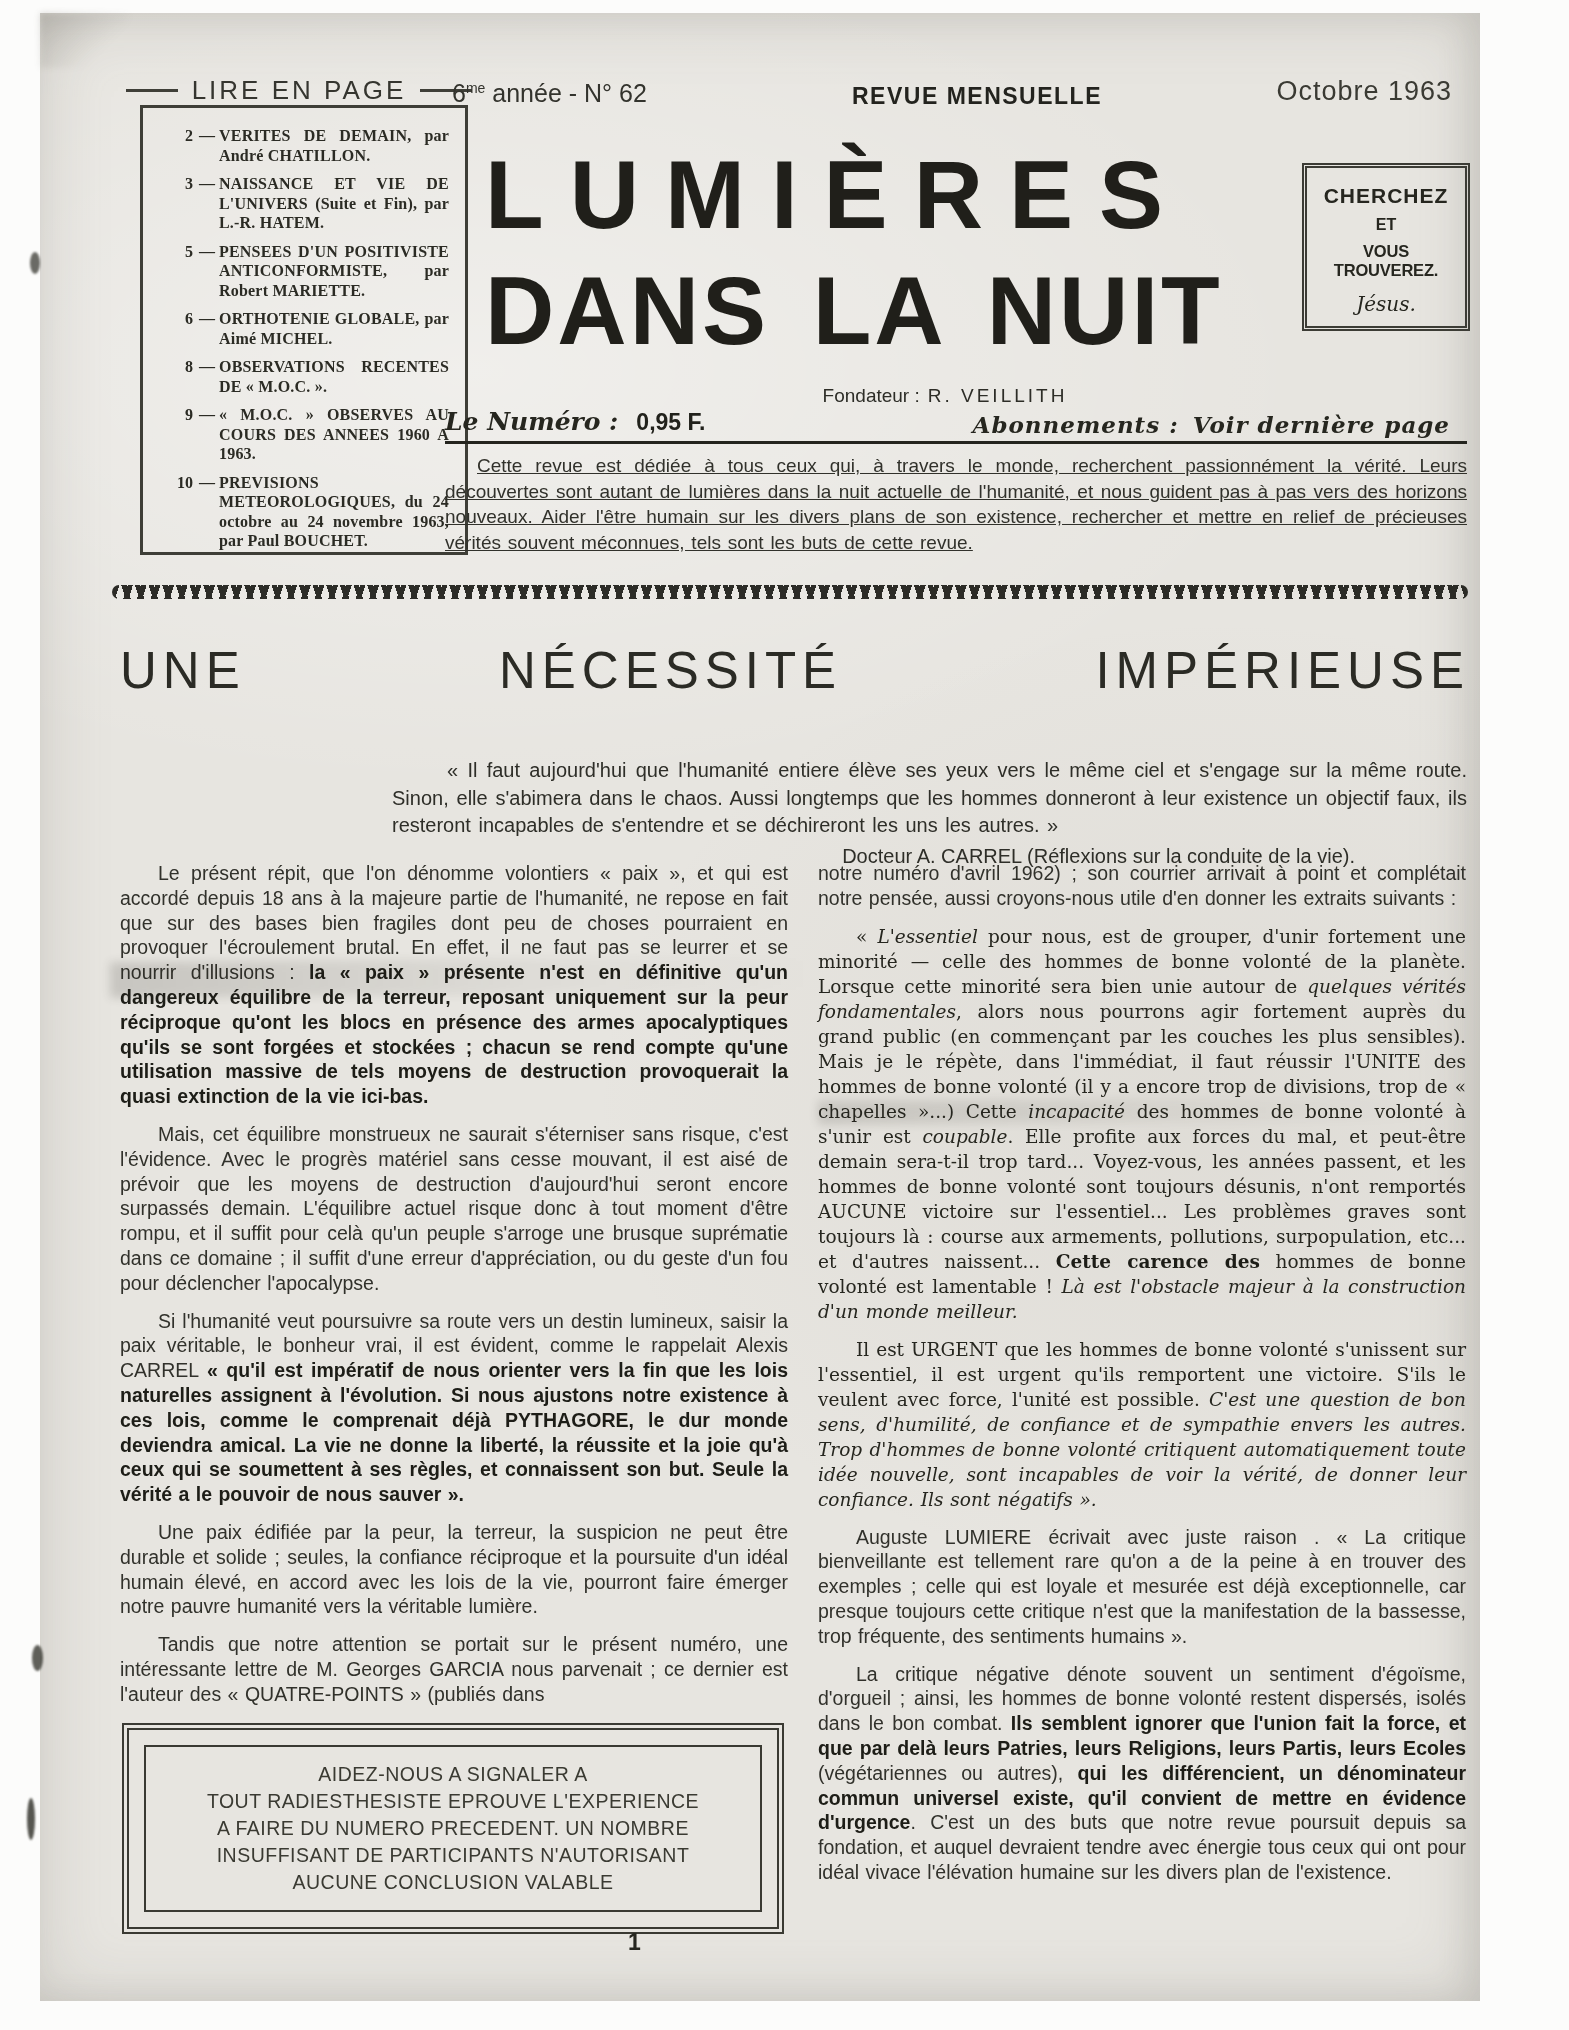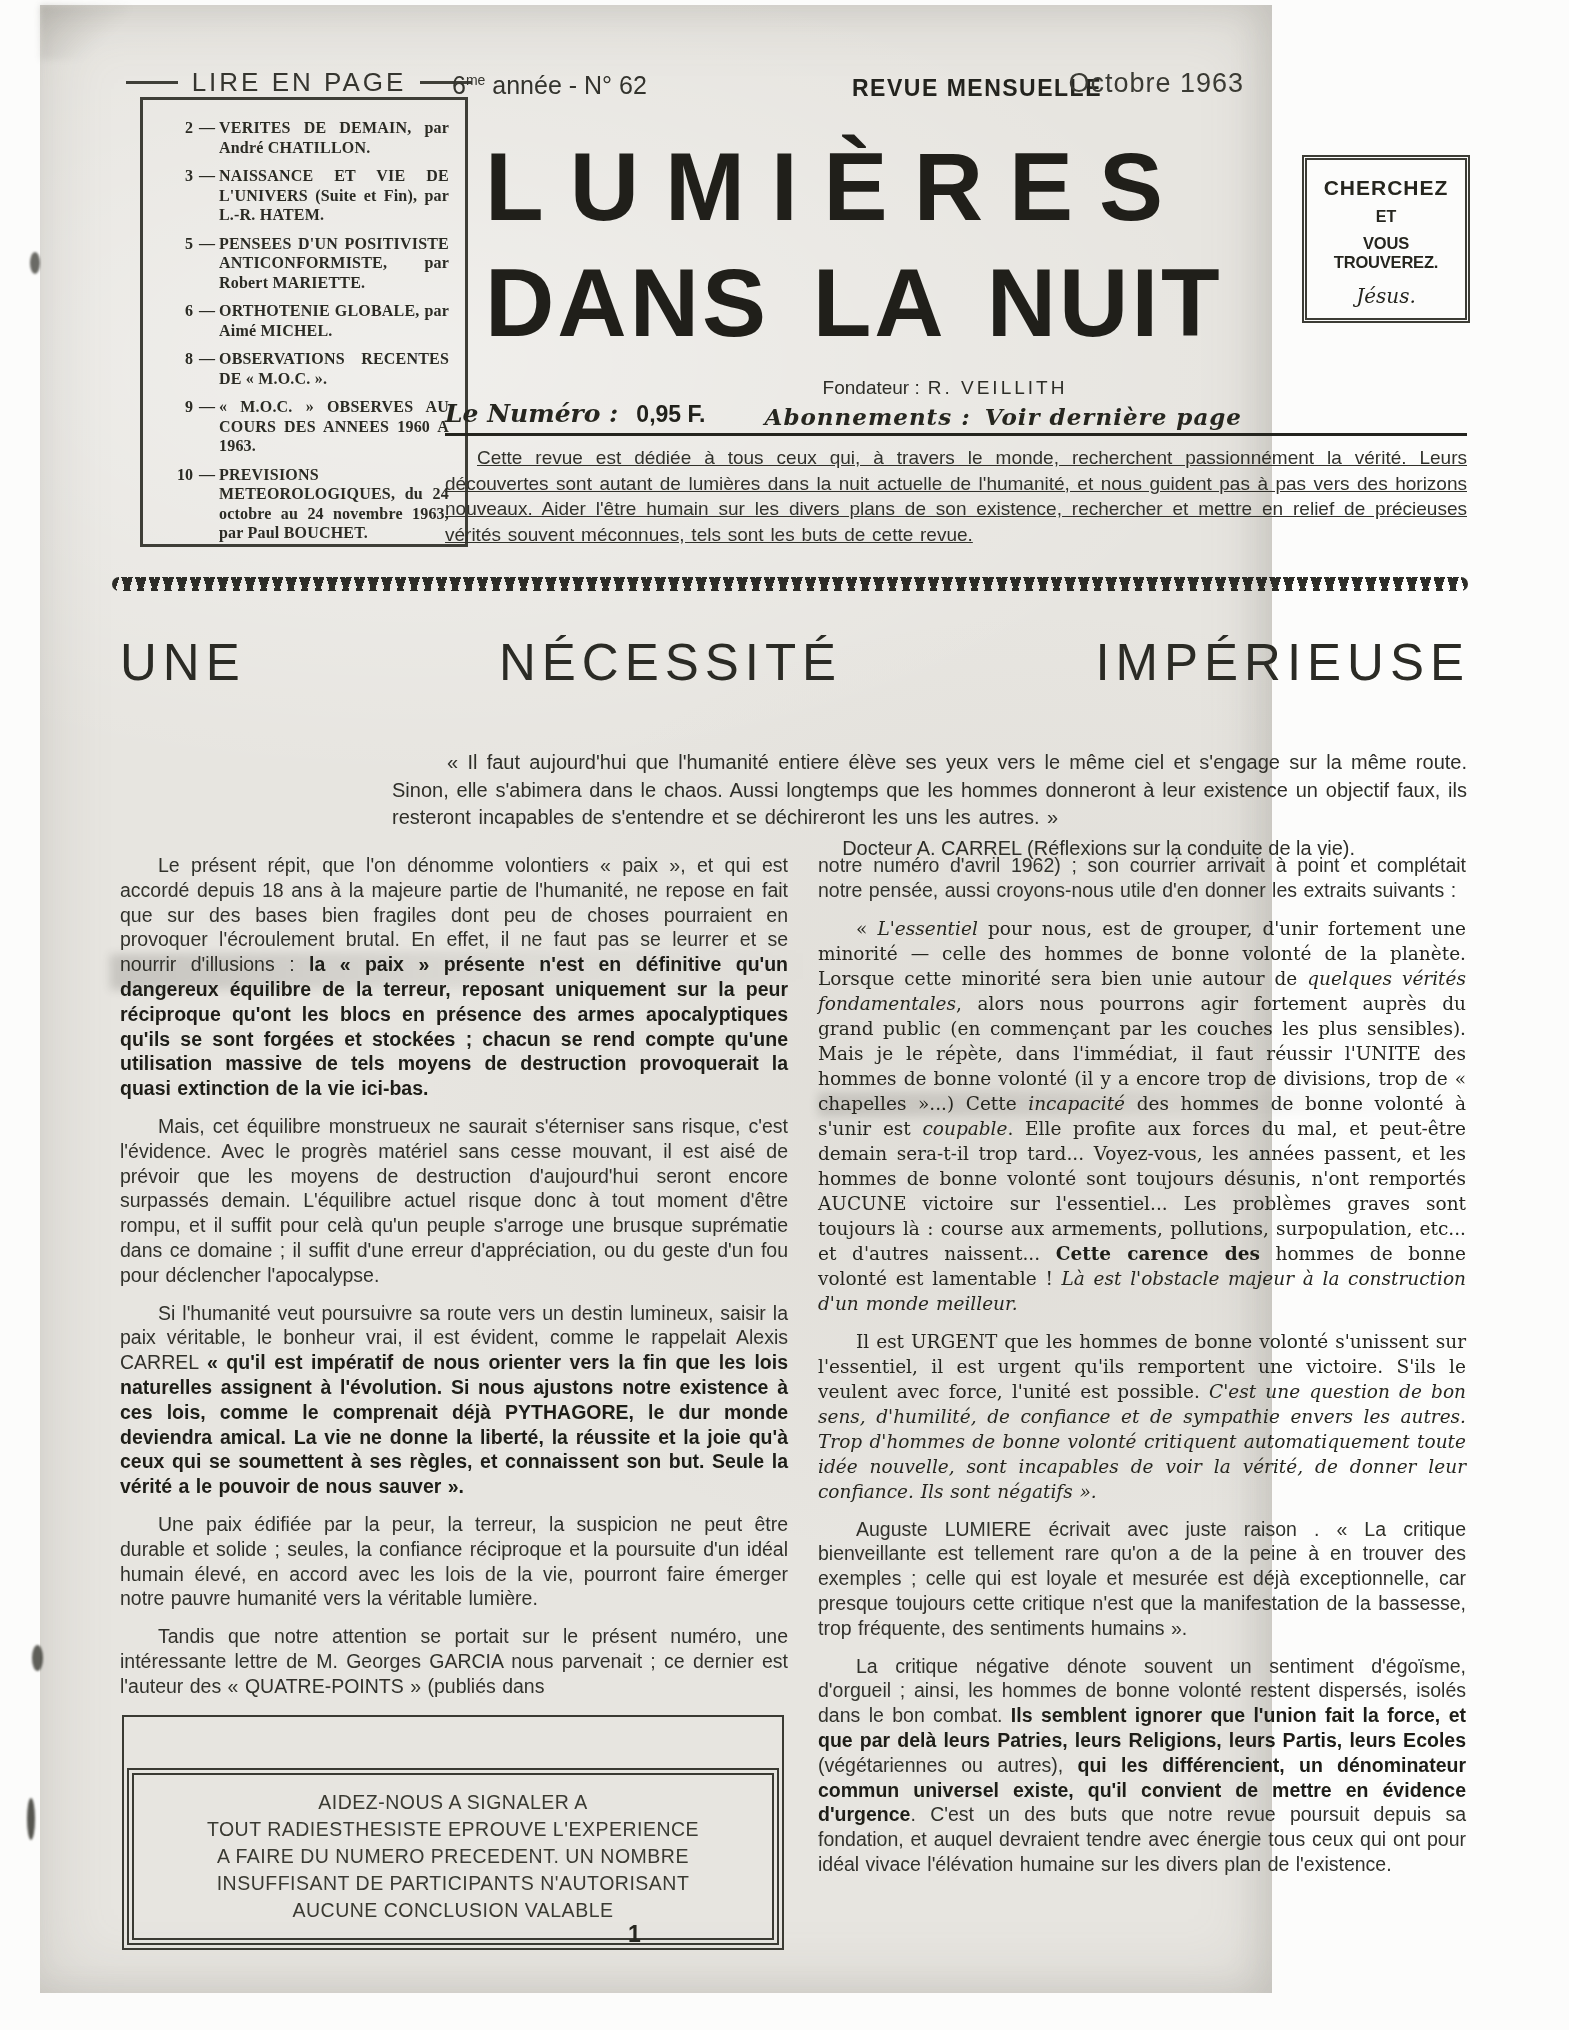--- a/index.html
+++ b/index.html
@@ -1,18 +1,18 @@
 <!DOCTYPE html>
 <html lang="fr"><head>
 <meta charset="utf-8">
 <style>
   html,body{margin:0;padding:0;background:#fbfbfa;}
   .scan{position:relative;width:1569px;height:2030px;background:#fcfcfb;overflow:hidden;
         font-family:"Liberation Sans",sans-serif;color:#30302b;}
-  .paper{position:absolute;left:40px;top:5px;width:1232px;height:1988px;
+  .paper{position:absolute;left:40px;top:13px;width:1440px;height:1988px;
          background:
            radial-gradient(1200px 600px at 30% 18%, rgba(255,255,255,.38), transparent 70%),
            radial-gradient(900px 700px at 82% 55%, rgba(150,142,128,.10), transparent 70%),
            #e7e5e0;
          box-shadow: inset 0 0 70px rgba(115,110,98,.22), inset -14px 0 30px rgba(100,95,88,.12);}
   
   .hdr-lire{position:absolute;left:75px;top:62px;width:368px;display:flex;align-items:center;
             justify-content:center;gap:14px;font-size:26px;letter-spacing:3px;color:#35352f;}
   .hdr-dash{width:52px;height:3px;background:#3f3f38;flex:0 0 auto;}
   .hdr-issue{position:absolute;left:412px;top:66px;font-size:25px;color:#33332d;}
@@ -64,21 +64,21 @@
   .col-left{left:80px;width:668px;}
   .col-right{left:778px;width:648px;}
   .col p{margin:0 0 13px;font-size:19.5px;line-height:24.8px;text-align:justify;
          word-spacing:1px;color:#31312b;}
   .col p.indent{text-indent:38px;}
   .col p.serif{font-family:"DejaVu Serif",serif;font-size:18.5px;line-height:25px;color:#26261f;}
   .run-b{font-weight:bold;color:#1d1d17;}
   .run-i{font-style:italic;}
   
   .notice{margin:16px 4px 0 2px;border:2px solid #3a3a33;padding:3px;}
-  .notice-mid{border:2px solid #3a3a33;padding:3px;margin-top:48px;}
+  .notice-mid{border:2px solid #3a3a33;padding:15px;}
   .notice-inner{border:2px solid #3a3a33;padding:14px 10px;text-align:center;
                 font-size:19.5px;line-height:27px;letter-spacing:.5px;color:#3a3a32;}
   .pagenum{position:absolute;left:588px;top:1916px;font-size:23px;font-weight:bold;color:#26261f;}
   
   .smudge{position:absolute;background:linear-gradient(90deg,rgba(40,38,32,.55),rgba(40,38,32,.15) 60%,transparent);
           filter:blur(5px);pointer-events:none;}
   .smudge-1{left:70px;top:946px;width:720px;height:36px;opacity:.30;transform:rotate(-.5deg);}
   .smudge-2{left:778px;top:1086px;width:640px;height:24px;opacity:.28;transform:rotate(-.3deg);}
   .edge-mark{position:absolute;background:#3a3a33;border-radius:50%;filter:blur(1px);}
   .edge-1{left:30px;top:252px;width:10px;height:22px;opacity:.75;}

